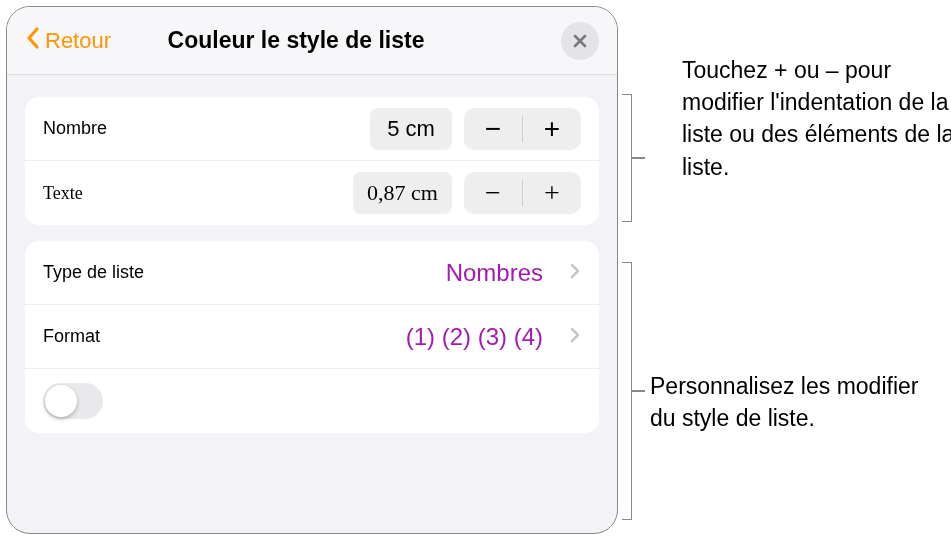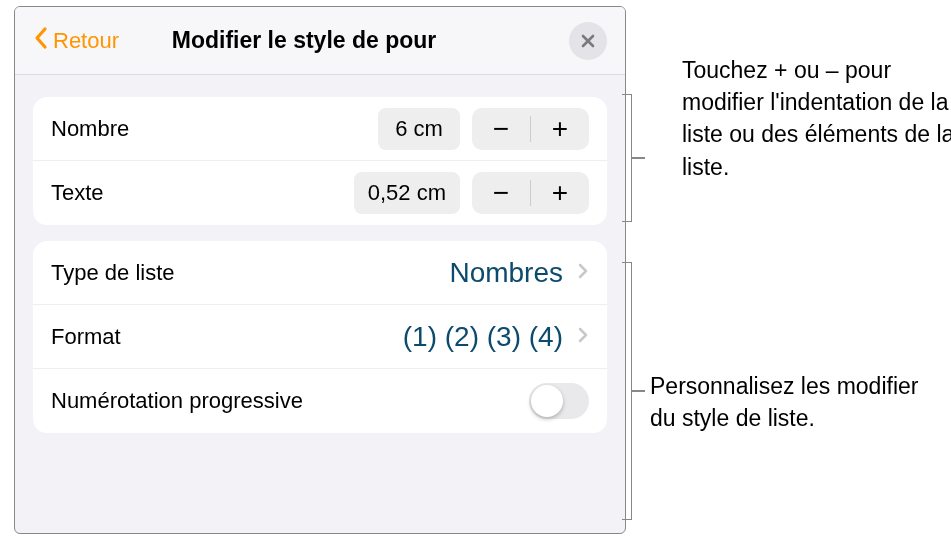--- a/index.html
+++ b/index.html
@@ -6,26 +6,26 @@
     body {
       font-family: -apple-system, BlinkMacSystemFont, "Helvetica Neue", sans-serif;
       background: #fff;
       width: 951px;
       height: 539px;
       position: relative;
       overflow: hidden;
     }
     .panel {
       position: absolute;
-      left: 14px;
+      left: 6px;
       top: 6px;
       width: 612px;
       height: 528px;
       border: 1.5px solid #888;
-      border-radius: 6px;
+      border-radius: 24px;
       background: #f2f2f7;
       overflow: hidden;
     }
     .header {
       display: flex;
       align-items: center;
       height: 68px;
       padding: 0 18px;
       border-bottom: 1px solid #ddd;
       background: #f7f7f9;
@@ -67,24 +67,24 @@
       overflow: hidden;
     }
     .section.first { margin-top: 22px; }
     .row {
       display: flex;
       align-items: center;
       min-height: 64px;
       padding: 0 18px;
       border-bottom: 1px solid #eee;
     }
-    .row:last-child { border-bottom: none; }
+    .row:last-child { border-bottom: none; font-family: Liberation Serif, serif; }
     .row-label {
       flex: 1;
-      font-size: 22px;
+      font-size: 18px;
       color: #000;
     }
     .value-box {
       background: #eeeeef;
       border-radius: 8px;
       padding: 8px 14px;
       font-size: 22px;
       color: #000;
       margin-right: 12px;
       min-width: 82px;
@@ -106,23 +106,23 @@
       color: #000;
       cursor: pointer;
       font-weight: 300;
     }
     .stepper-divider {
       width: 1px;
       background: #ccc;
       margin: 8px 0;
     }
     .row-value-gray {
-      font-size: 28px;
-      color: #0c4a6e;
-      margin-right: 14px;
+      font-size: 24px;
+      color: #a21caf;
+      margin-right: 26px;
     }
     .chevron-right {
       color: #c7c7cc;
     }
     .toggle {
       width: 60px;
       height: 36px;
       background: #e9e9eb;
       border-radius: 18px;
       position: relative;
@@ -175,43 +175,43 @@
 <div class="panel">
   <div class="header">
     <div class="back-btn">
       <span class="back-chevron">
         <svg width="16" height="24" viewBox="0 0 16 24">
             <path d="M12 3 L4 12 L12 21" stroke="#ff9500" stroke-width="3.2" fill="none" stroke-linecap="round" stroke-linejoin="round"></path>
           </svg>
       </span>
       <span>Retour</span>
     </div>
-    <div class="header-title">Modifier le style de pour</div>
+    <div class="header-title">Couleur le style de liste</div>
     <div class="close-btn">
       <span class="close-x">
         <svg width="16" height="16" viewBox="0 0 16 16">
             <path d="M3 3 L13 13 M13 3 L3 13" stroke="#7a7a7e" stroke-width="2.6" stroke-linecap="round"></path>
           </svg>
       </span>
     </div>
   </div>
 
   <div class="section first">
     <div class="row">
       <div class="row-label">Nombre</div>
-      <div class="value-box">6 cm</div>
+      <div class="value-box">5 cm</div>
       <div class="stepper">
         <div class="stepper-btn">−</div>
         <div class="stepper-divider"></div>
         <div class="stepper-btn">+</div>
       </div>
     </div>
     <div class="row">
       <div class="row-label">Texte</div>
-      <div class="value-box">0,52 cm</div>
+      <div class="value-box">0,87 cm</div>
       <div class="stepper">
         <div class="stepper-btn">−</div>
         <div class="stepper-divider"></div>
         <div class="stepper-btn">+</div>
       </div>
     </div>
   </div>
 
   <div class="section">
     <div class="row">
@@ -226,21 +226,20 @@
     <div class="row">
       <div class="row-label">Format</div>
       <div class="row-value-gray">(1) (2) (3) (4)</div>
       <span class="chevron-right">
         <svg width="12" height="18" viewBox="0 0 12 18">
             <path d="M3 3 L9 9 L3 15" stroke="#c7c7cc" stroke-width="2.5" fill="none" stroke-linecap="round" stroke-linejoin="round"></path>
           </svg>
       </span>
     </div>
     <div class="row">
-      <div class="row-label">Numérotation progressive</div>
       <div class="toggle">
         <div class="toggle-knob"></div>
       </div>
     </div>
   </div>
 </div>
 
 <div class="bracket bracket1"></div>
 <div class="bracket-line bline1"></div>
 <div class="callout callout1">Touchez + ou – pour modifier l'indentation de la liste ou des éléments de la liste.</div>

